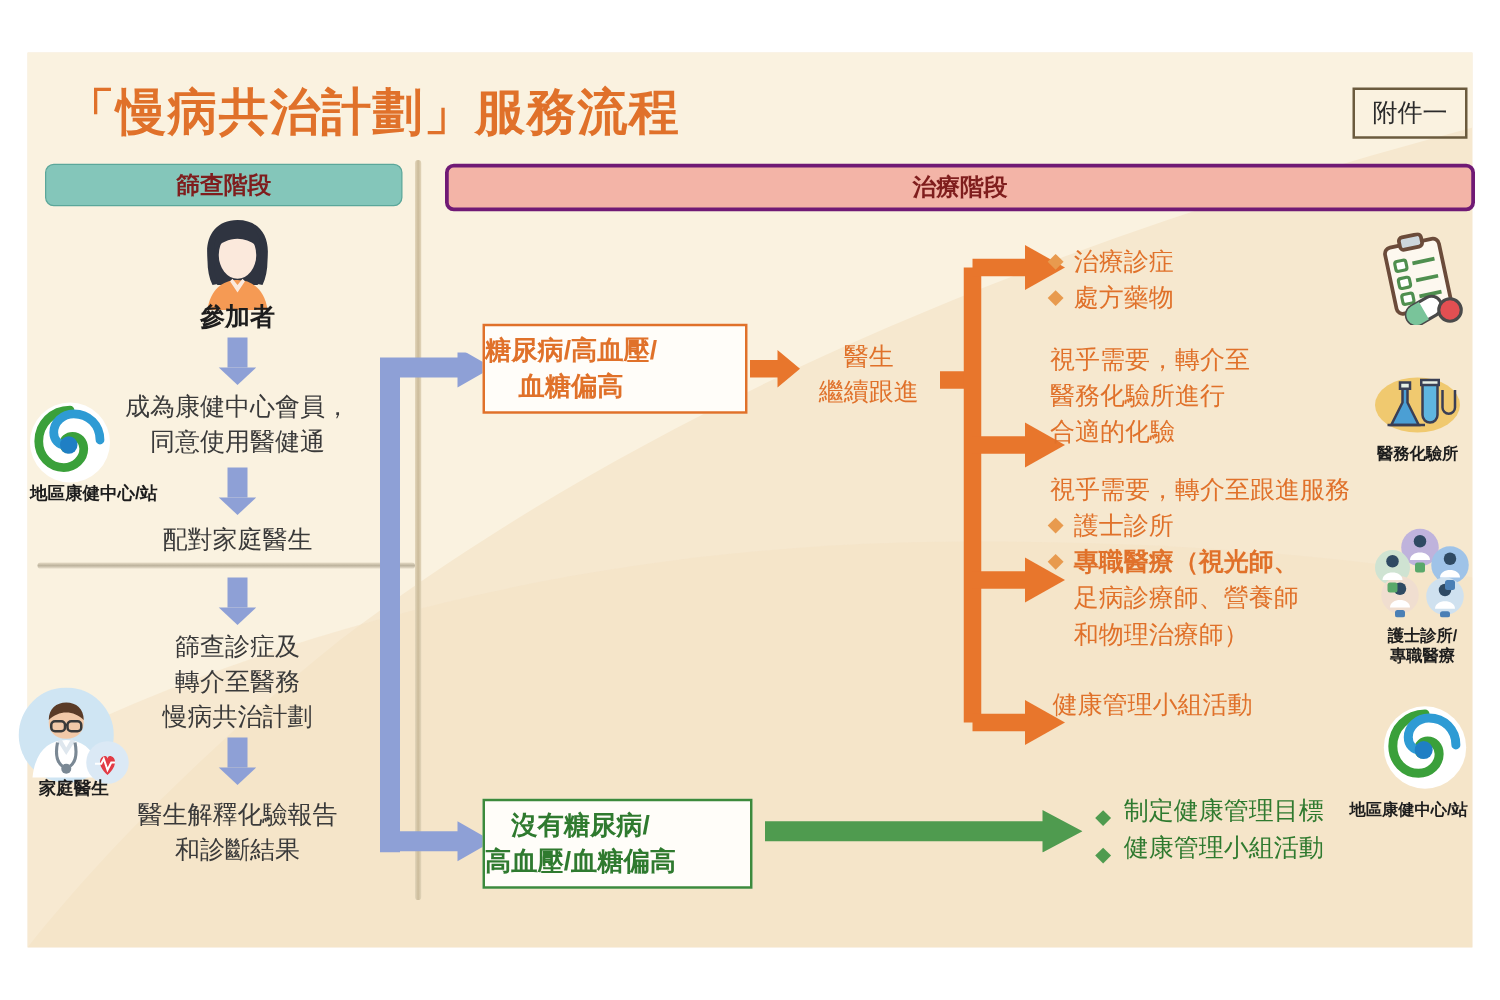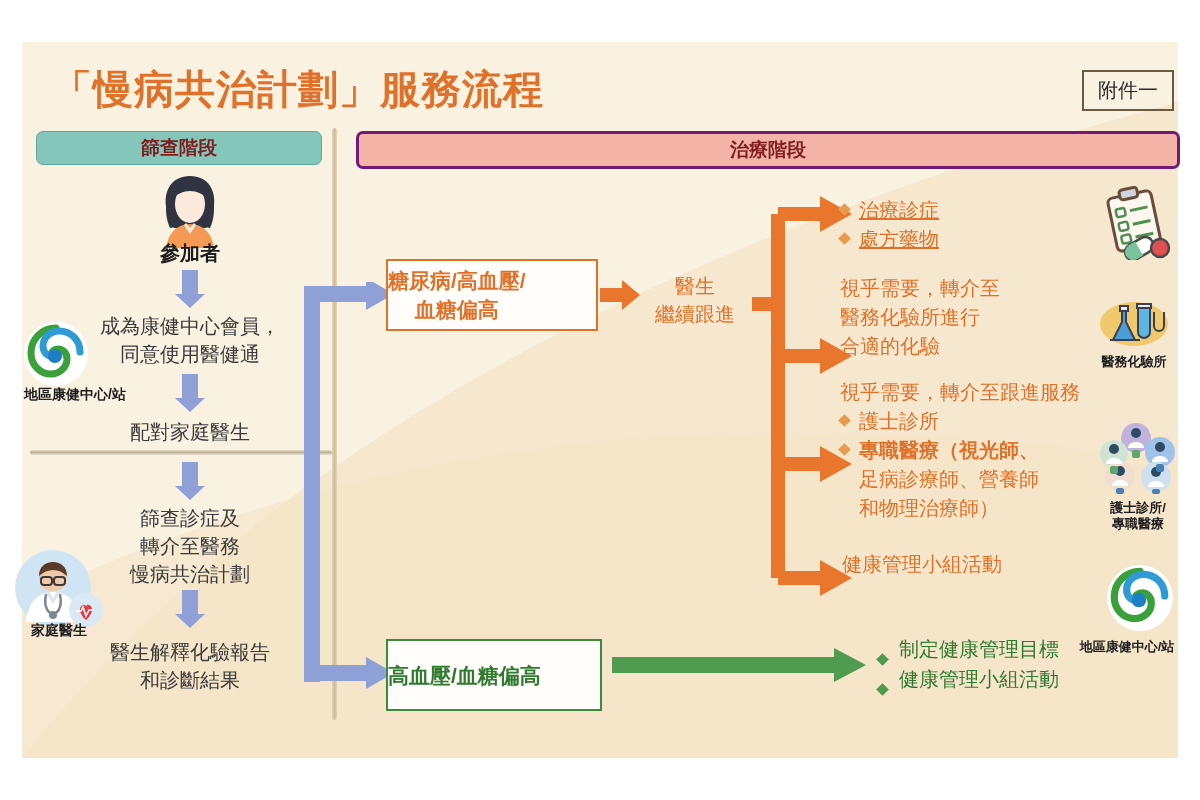--- a/index.html
+++ b/index.html
@@ -93,21 +93,21 @@
   .branch{position:absolute;color:#e0712a;font-size:20px;line-height:29px;}
   .branch .bl{display:flex;align-items:flex-start;}
   .branch .dia{
     flex:0 0 auto;margin-right:10px;margin-top:9px;
     width:9px;height:9px;background:#e89a4e;transform:rotate(45deg);
   }
   .branch .btxt{flex:1 1 auto;}
   .branch .plain{margin:0;}
 
   .green-branch{position:absolute;left:878px;top:634px;color:#2f7a2f;font-size:20px;line-height:30px;}
-  .green-branch .bl{display:flex;align-items:flex-end;}
+  .green-branch .bl{display:flex;align-items:center;}
   .green-branch .dia{
     flex:0 0 auto;margin-right:12px;margin-top:10px;
     width:9px;height:9px;background:#4f9b4f;transform:rotate(45deg);
   }
 
   
   .ricon{position:absolute;text-align:center;}
   .ricon .cap{
     font-size:13px;font-weight:bold;color:#1d1d1d;line-height:16px;margin-top:2px;white-space:nowrap;
   }
@@ -233,20 +233,21 @@
 
   <div class="dbox dbox-orange">
     <div>
       <div>糖尿病/高血壓/</div>
       <div>血糖偏高</div>
     </div>
   </div>
 
   <div class="dbox dbox-green">
     <div>
+      <div>沒有糖尿病/</div>
       <div>高血壓/血糖偏高</div>
     </div>
   </div>
 
   <div class="fig" style="left:600px;top:278px;">
     <svg width="40" height="34" viewBox="0 0 40 34">
       <path d="M0 10 L22 10 L22 2 L40 17 L22 32 L22 24 L0 24 Z" fill="#e8762c"></path>
     </svg>
   </div>
 
@@ -269,21 +270,21 @@
       <path d="M180 142 L212 160 L180 178 Z" fill="#e8762c"></path>
 
       <path d="M138 268 L186 268" stroke="#e8762c" stroke-width="14" fill="none"></path>
       <path d="M180 250 L212 268 L180 286 Z" fill="#e8762c"></path>
 
       <path d="M138 382 L186 382" stroke="#e8762c" stroke-width="14" fill="none"></path>
       <path d="M180 364 L212 382 L180 400 Z" fill="#e8762c"></path>
     </svg>
   </div>
 
-  <div class="branch" style="left:840px;top:196px;width:250px;text-decoration:underline;">
+  <div class="branch" style="left:840px;top:196px;width:250px;">
     <div class="bl">
       <span class="dia"></span>
       <span class="btxt">治療診症</span>
     </div>
     <div class="bl">
       <span class="dia"></span>
       <span class="btxt">處方藥物</span>
     </div>
   </div>
 

